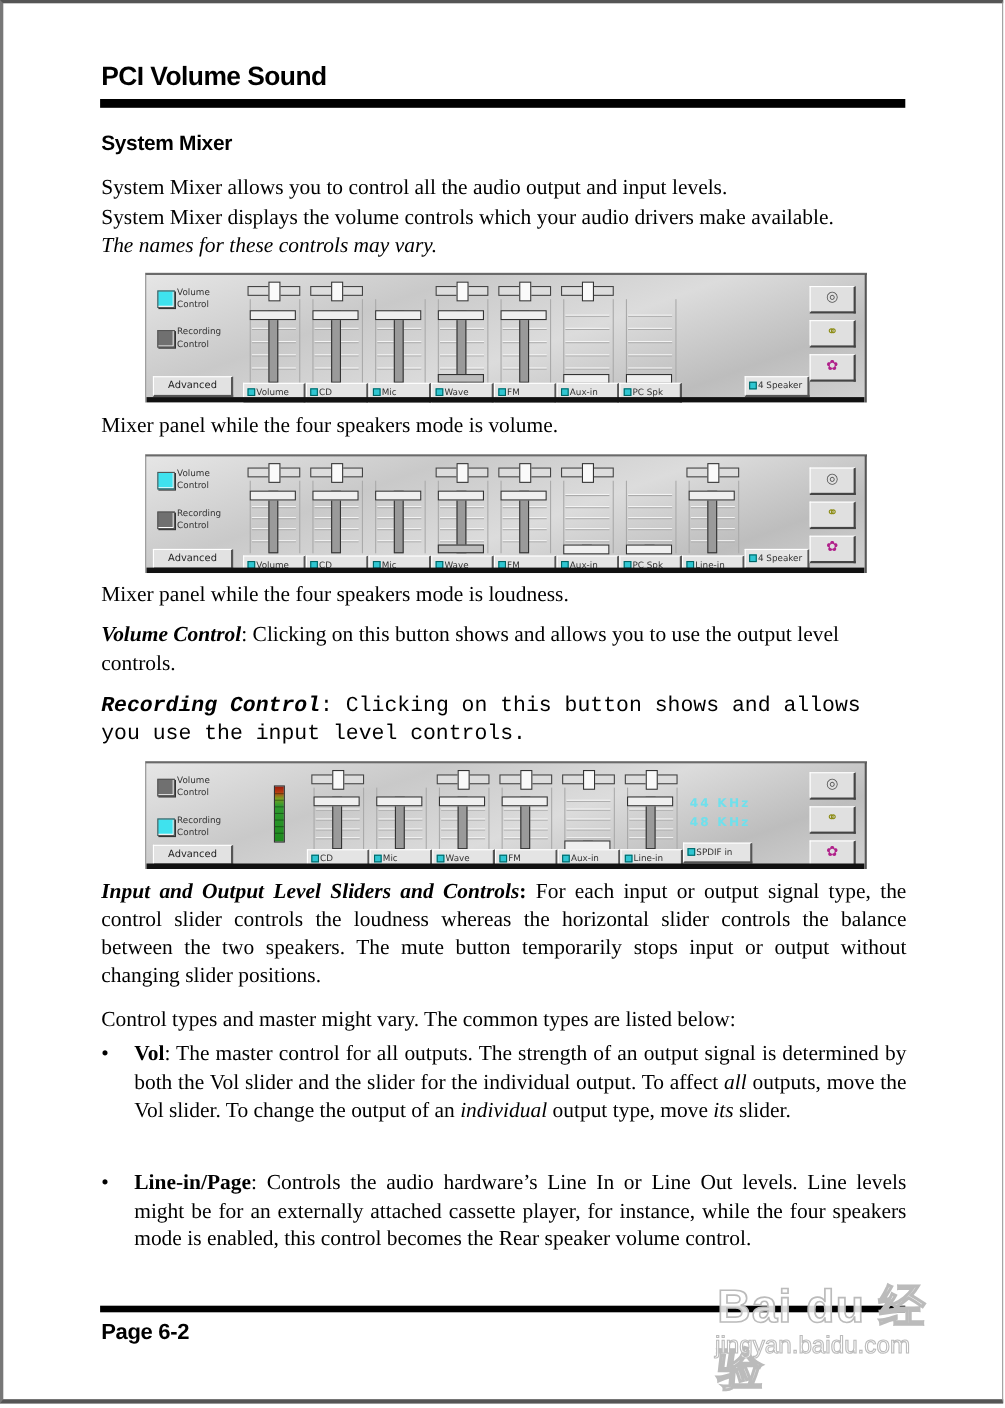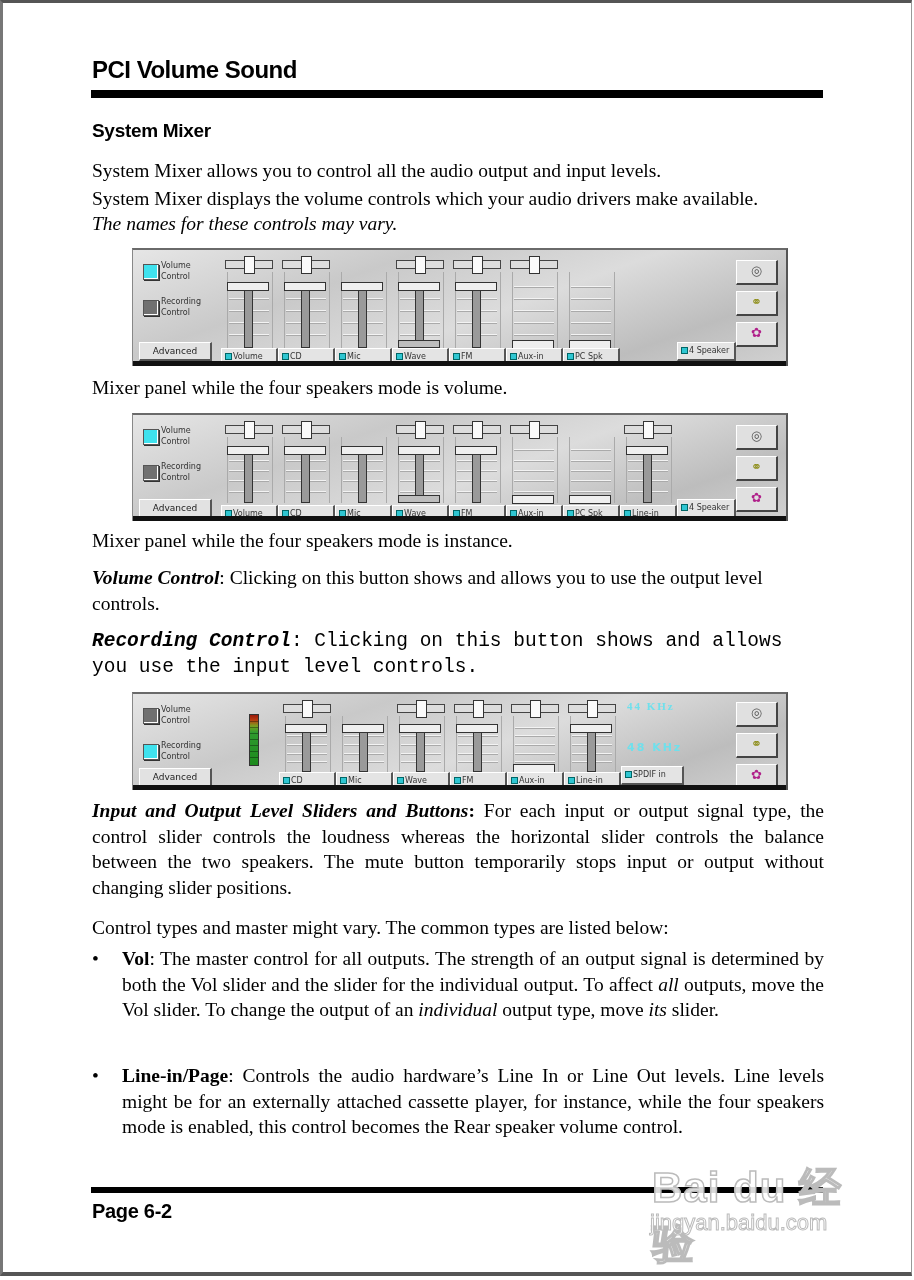--- a/index.html
+++ b/index.html
@@ -398,21 +398,21 @@
         <div class="glyph" style="color:#555;">◎</div>
       </div>
       <div class="rbtn">
         <div class="glyph" style="color:#8a8a10;">⚭</div>
       </div>
       <div class="rbtn">
         <div class="glyph" style="color:#b0208a;">✿</div>
       </div>
     </div>
   </div>
-<div class="p serif" style="top:528px;">Mixer panel while the four speakers mode is instance.</div>
+<div class="p serif" style="top:528px;">Mixer panel while the four speakers mode is loudness.</div>
 
 <div class="p serif" style="top:565px;">
   <span class="bi">Volume Control</span><span>: Clicking on this button shows and allows you to use the output level controls.</span>
 </div>
 
 <div class="p serif" style="top:629px;font-family:Liberation Mono, monospace;">
   <span class="bi">Recording Control</span><span>: Clicking on this button shows and allows you use the input level controls.</span>
 </div>
 
 <div class="mixer" id="panel-2" style="top:692px; height:98px;">
@@ -546,37 +546,37 @@
         <div class="ch-btn" style="top:72px;">
           <div class="led"></div>
           <div class="ch-label">Line-in</div>
         </div>
       </div>
     </div>
     <div class="fourspk" style="left:488px; top:72px; width:60px;">
       <div class="led"></div>
       <div class="ch-label">SPDIF in</div>
     </div>
-    <div class="khz" style="left:494px; top:6px;font-family:Liberation Serif, serif;">44 KHz</div>
+    <div class="khz" style="left:494px; top:30px;">44 KHz</div>
     <div class="khz" style="left:494px; top:47px;">48 KHz</div>
     <div class="right-btns" style="top:8px;">
       <div class="rbtn">
         <div class="glyph" style="color:#555;">◎</div>
       </div>
       <div class="rbtn">
         <div class="glyph" style="color:#8a8a10;">⚭</div>
       </div>
       <div class="rbtn">
         <div class="glyph" style="color:#b0208a;">✿</div>
       </div>
     </div>
   </div>
 
 <div class="p serif justify" style="top:798px;">
-  <span class="bi">Input and Output Level Sliders and Buttons</span><span class="b">:</span><span>  For each input or output signal type, the control slider controls the loudness whereas the horizontal slider controls the balance between the two speakers.  The mute  button temporarily stops input or output without changing slider positions.</span>
+  <span class="bi">Input and Output Level Sliders and Controls</span><span class="b">:</span><span>  For each input or output signal type, the control slider controls the loudness whereas the horizontal slider controls the balance between the two speakers.  The mute  button temporarily stops input or output without changing slider positions.</span>
 </div>
 
 <div class="p serif" style="top:915px;">Control types and master might vary.  The common types are listed below:</div>
 
 <div class="bullet-row serif" style="top:946px;">
   <span class="bullet-dot">•</span>
   <div class="bullet-text"><span class="b">Vol</span><span>: The master control for all outputs. The strength of an output signal is determined by both the Vol slider and the slider for the individual output.  To affect </span><span class="i">all</span><span> outputs, move the Vol slider. To change the output of an </span><span class="i">individual</span><span> output type, move </span><span class="i">its</span><span> slider.</span></div>
 </div>
 
 <div class="bullet-row serif" style="top:1063px;">

